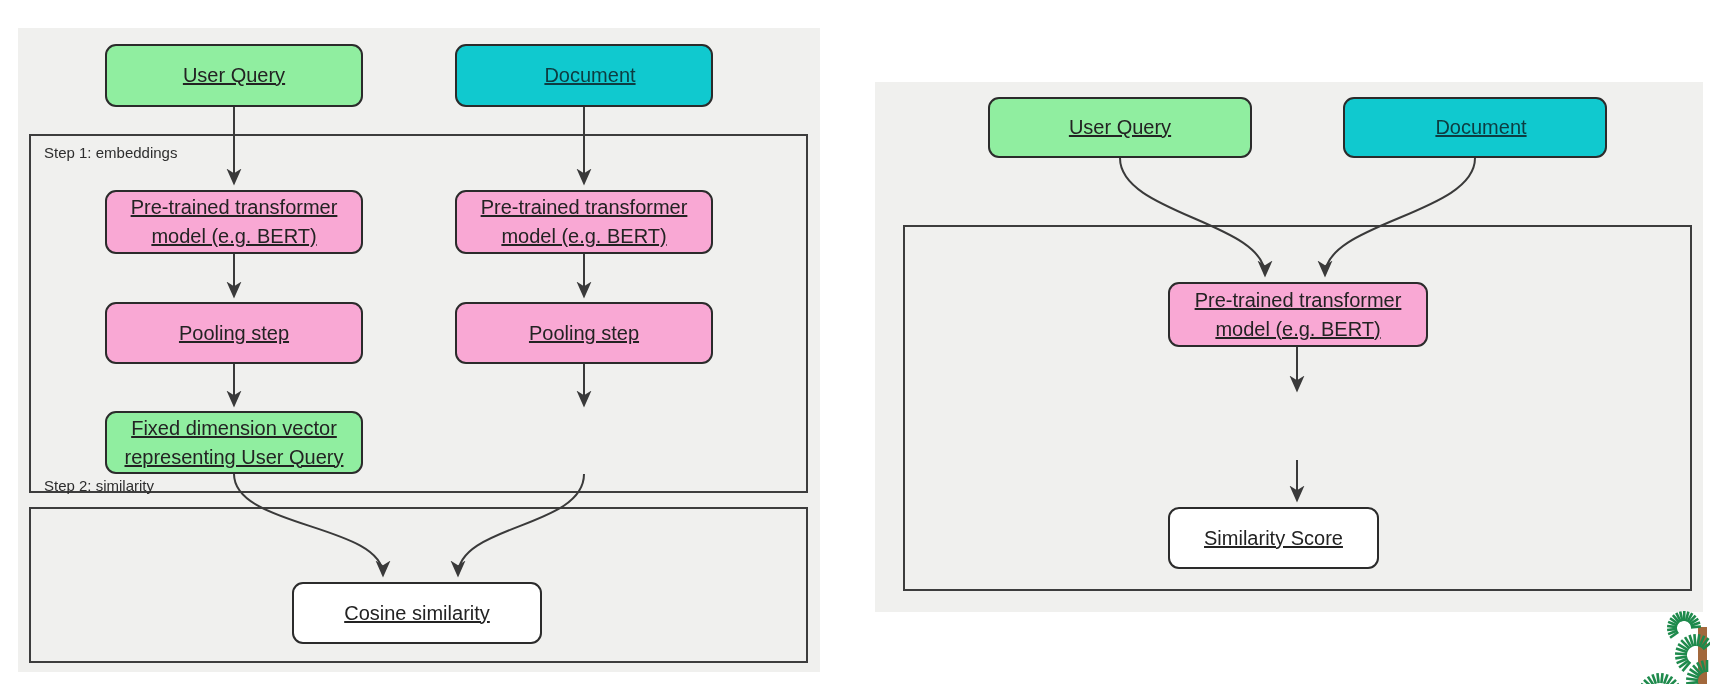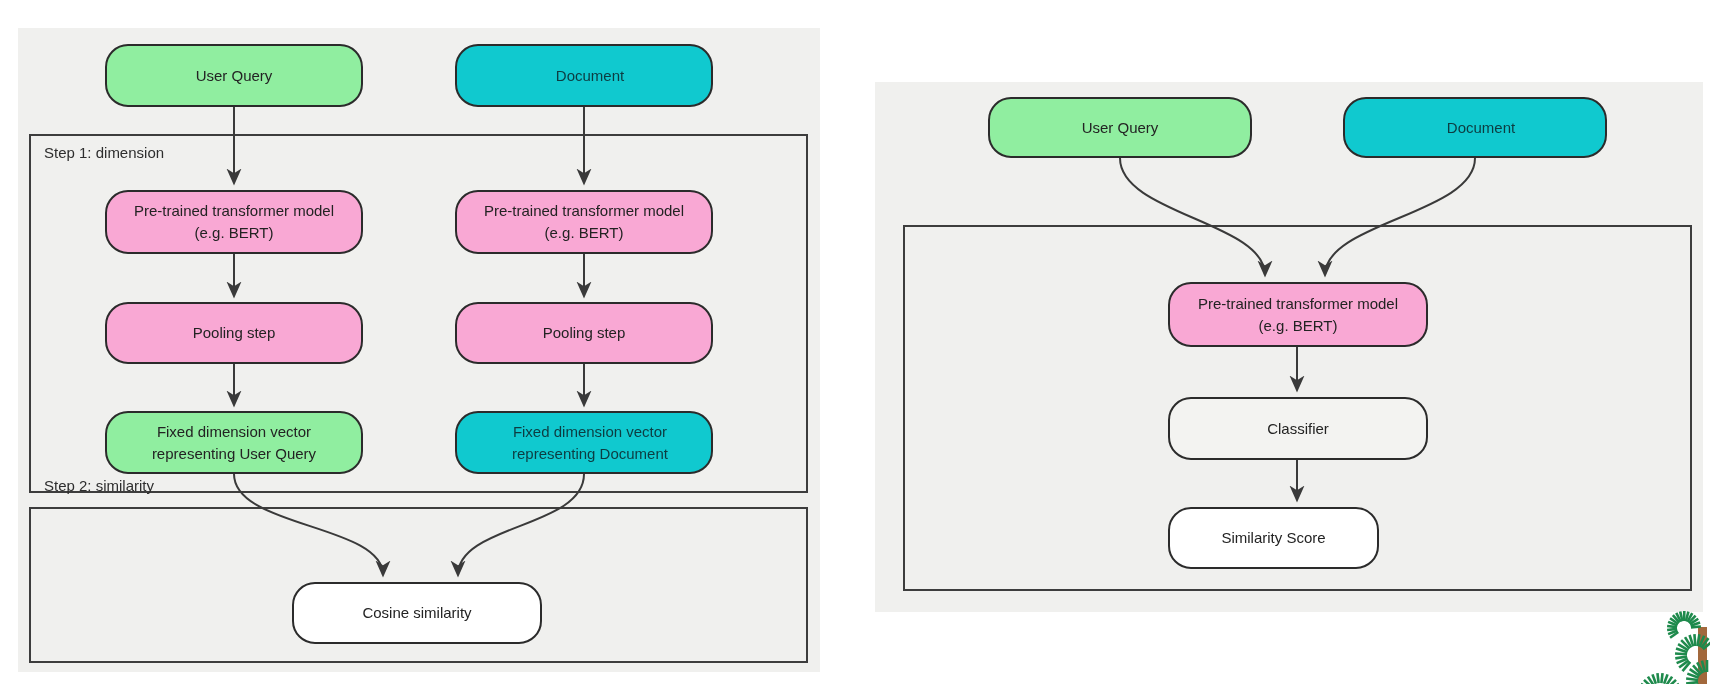--- a/index.html
+++ b/index.html
@@ -23,29 +23,30 @@
   }
   .container-label {
     position: absolute;
     font-size: 15px;
     color: #2e2e2e;
     white-space: nowrap;
   }
   .node {
     position: absolute;
     border: 2px solid #2b2b2b;
-    border-radius: 23px;
+    border-radius: 11px;
     display: flex;
     align-items: center;
     justify-content: center;
     text-align: center;
-    font-size: 15px;
+    font-size: 20px;
     line-height: 1.45;
     color: #232323;
     padding: 4px 16px;
+    text-decoration: underline;
   }
   .node.green  { background: #90eea0; }
   .node.cyan   { background: #10c9cf; color: #0d3c41; padding-left: 28px; }
   .node.yellow { background: #f9a8d4; }
   .node.white  { background: #ffffff; }
   .node.light  { background: #f3f3f1; }
   svg.overlay {
     position: absolute;
     left: 0; top: 0;
     width: 1710px; height: 684px;
@@ -59,49 +60,47 @@
   #logo-svg { position: absolute; left: 1620px; top: 591px; }
 </style>
 </head>
 <body>
 
 <div id="stage">
 
   <div class="panel" style="left:18px; top:28px; width:802px; height:644px;"></div>
 
   <div class="container-box" style="left:29px; top:134px; width:779px; height:359px;"></div>
-  <div class="container-label" style="left:44px; top:144px;">Step 1: dimension</div>
+  <div class="container-label" style="left:44px; top:144px;">Step 1: embeddings</div>
 
   <div class="container-box" style="left:29px; top:507px; width:779px; height:156px;"></div>
   <div class="container-label" style="left:44px; top:477px;">Step 2: similarity</div>
 
   <div class="node green" style="left:105px; top:44px; width:258px; height:63px;">User Query</div>
   <div class="node cyan" style="left:455px; top:44px; width:258px; height:63px;">Document</div>
 
   <div class="node yellow" style="left:105px; top:190px; width:258px; height:64px;">Pre-trained transformer model (e.g. BERT)</div>
   <div class="node yellow" style="left:455px; top:190px; width:258px; height:64px;">Pre-trained transformer model (e.g. BERT)</div>
 
   <div class="node yellow" style="left:105px; top:302px; width:258px; height:62px;">Pooling step</div>
   <div class="node yellow" style="left:455px; top:302px; width:258px; height:62px;">Pooling step</div>
 
   <div class="node green" style="left:105px; top:411px; width:258px; height:63px;">Fixed dimension vector representing User Query</div>
-  <div class="node cyan" style="left:455px; top:411px; width:258px; height:63px;">Fixed dimension vector representing Document</div>
 
   <div class="node white" style="left:292px; top:582px; width:250px; height:62px;">Cosine similarity</div>
 
   <div class="panel" style="left:875px; top:82px; width:828px; height:530px;"></div>
 
   <div class="container-box" style="left:903px; top:225px; width:789px; height:366px;"></div>
 
   <div class="node green" style="left:988px; top:97px; width:264px; height:61px;">User Query</div>
   <div class="node cyan" style="left:1343px; top:97px; width:264px; height:61px;">Document</div>
 
   <div class="node yellow" style="left:1168px; top:282px; width:260px; height:65px;">Pre-trained transformer model (e.g. BERT)</div>
 
-  <div class="node light" style="left:1168px; top:397px; width:260px; height:63px;">Classifier</div>
 
   <div class="node white" style="left:1168px; top:507px; width:211px; height:62px;">Similarity Score</div>
 
   <svg class="overlay" viewBox="0 0 1710 684">
     <defs>
       <marker id="ah" viewBox="0 0 10 10" refX="8.5" refY="5" markerWidth="8.5" markerHeight="8.5" orient="auto-start-reverse">
         <path d="M0,0.6 L10,5 L0,9.4 L2.8,5 z" fill="#3a3a3a"></path>
       </marker>
     </defs>
 

